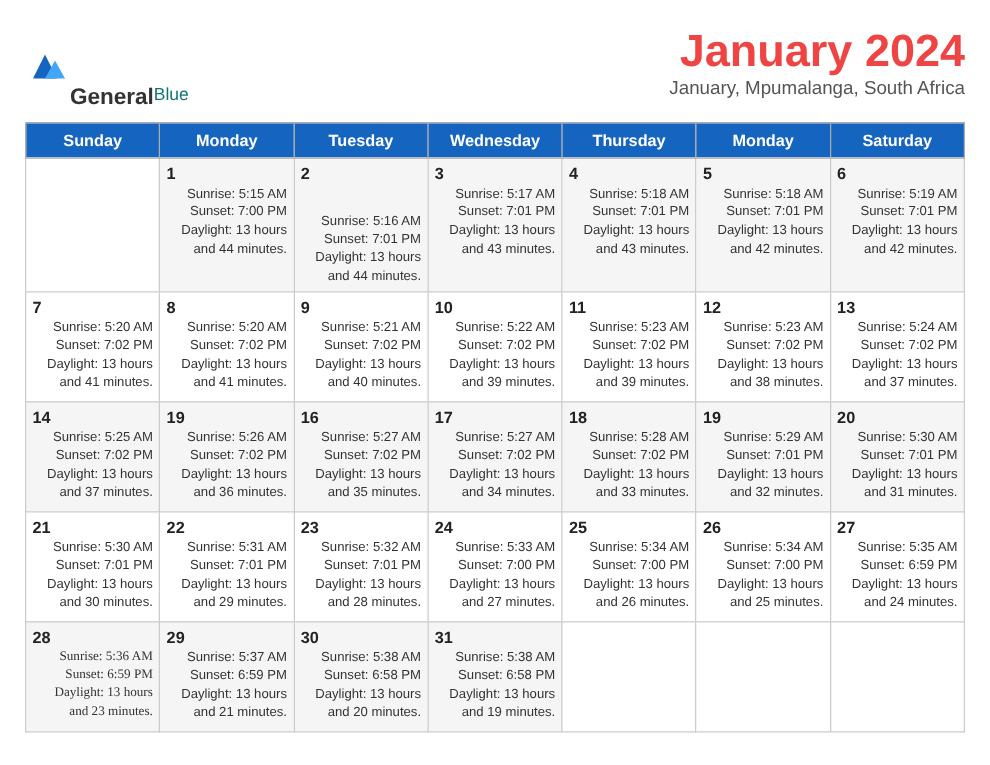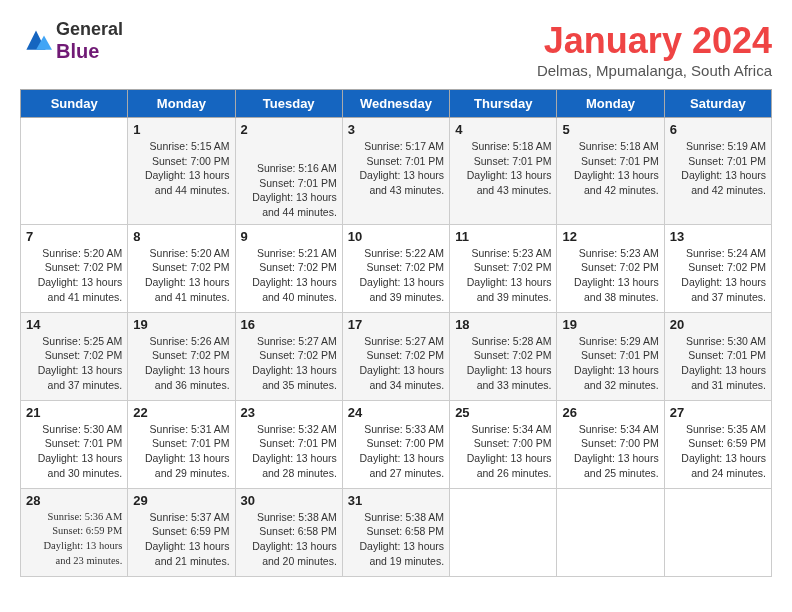--- a/index.html
+++ b/index.html
@@ -16,32 +16,33 @@
       align-items: flex-start;
       margin-bottom: 10px;
     }
     .logo {
       display: flex;
       align-items: center;
       gap: 4px;
     }
     .logo-text {
       display: flex;
-      flex-direction: column;
+      flex-direction: row;
       line-height: 1.1;
+      margin-top: 48px;
     }
     .logo-general {
       font-size: 18px;
       font-weight: bold;
       color: #333;
     }
     .logo-blue {
-      font-size: 20px;
-      font-weight: bold;
-      color: #701a75;
+      font-size: 14px;
+      font-weight: normal;
+      color: #0f766e;
     }
     .logo-icon {
       width: 32px;
       height: 28px;
     }
     .title-block {
       text-align: right;
     }
     .month-title {
       font-size: 36px;
@@ -103,21 +104,21 @@
       <polygon points="8,28 20,4 32,28" fill="#1565c0"></polygon>
       <polygon points="20,28 30,10 40,28" fill="#42a5f5"></polygon>
     </svg>
     <div class="logo-text">
       <span class="logo-general">General</span>
       <span class="logo-blue">Blue</span>
     </div>
   </div>
   <div class="title-block">
     <div class="month-title">January 2024</div>
-    <div class="location-title">Delmas, Mpumalanga, South Africa</div>
+    <div class="location-title">January, Mpumalanga, South Africa</div>
   </div>
 </div>
 
 <table>
   <thead>
     <tr>
 
     <th>Sunday</th>
         <th>Monday</th>
         <th>Tuesday</th>

